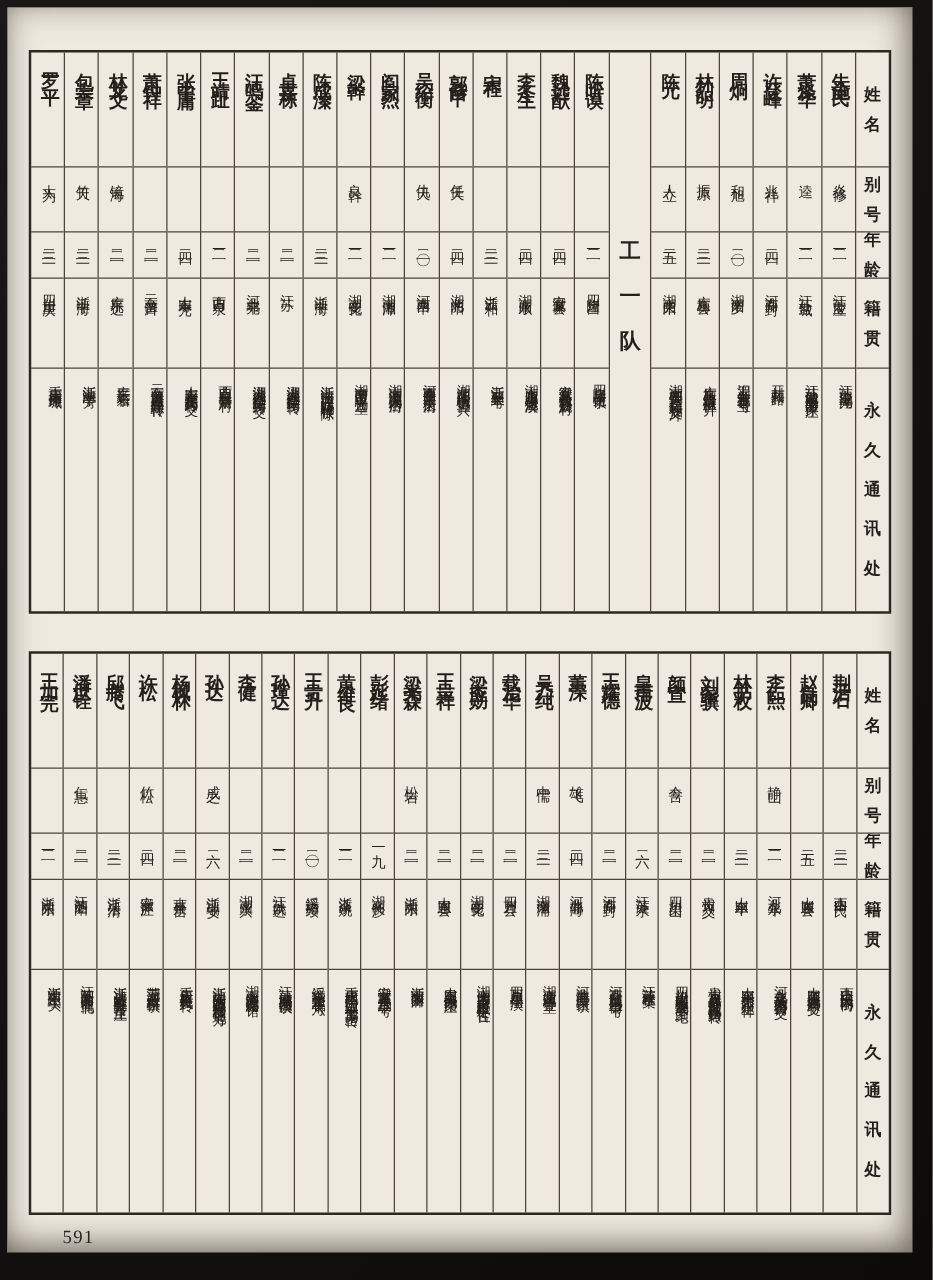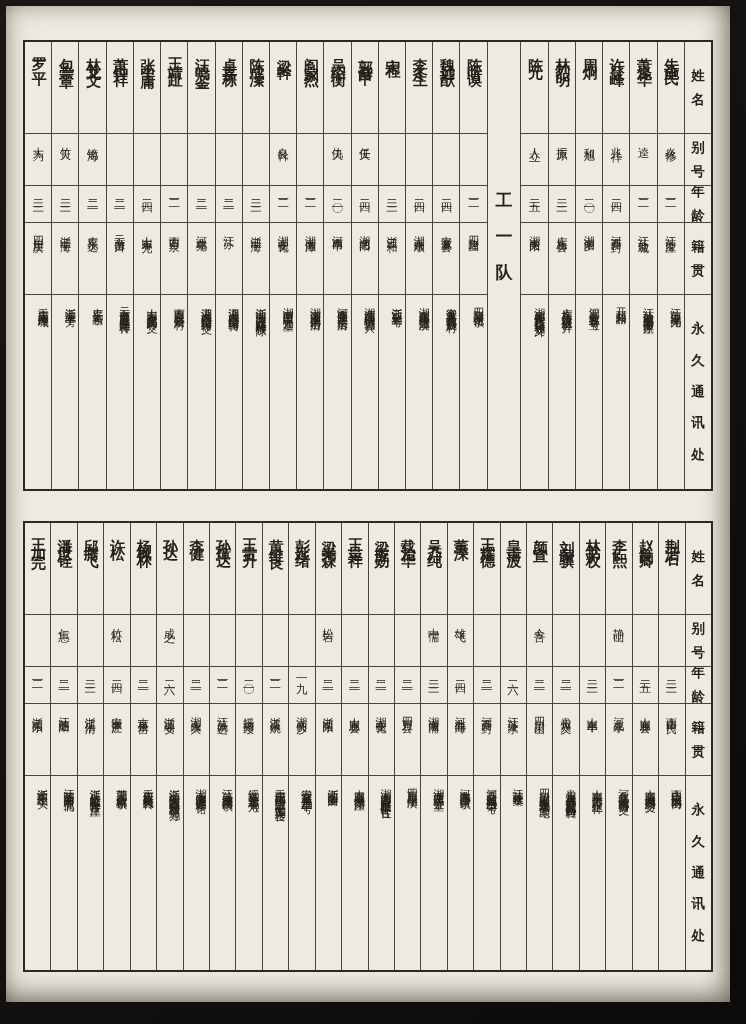--- a/index.html
+++ b/index.html
@@ -476,14 +476,15 @@
           </div>
           <div class="col person-col">
             <div class="cell vcell row-name p-name">王加完</div>
             <div class="cell vcell row-alias p-alias"></div>
             <div class="cell vcell row-age p-age">二一</div>
             <div class="cell vcell row-native p-native">浙江东阳</div>
             <div class="cell vcell row-address p-address">浙江东阳王坎头</div>
           </div>
         </div>
     </div>
+    <div class="page-number">591</div>
   </div>
 </div>
 
 </body></html>

